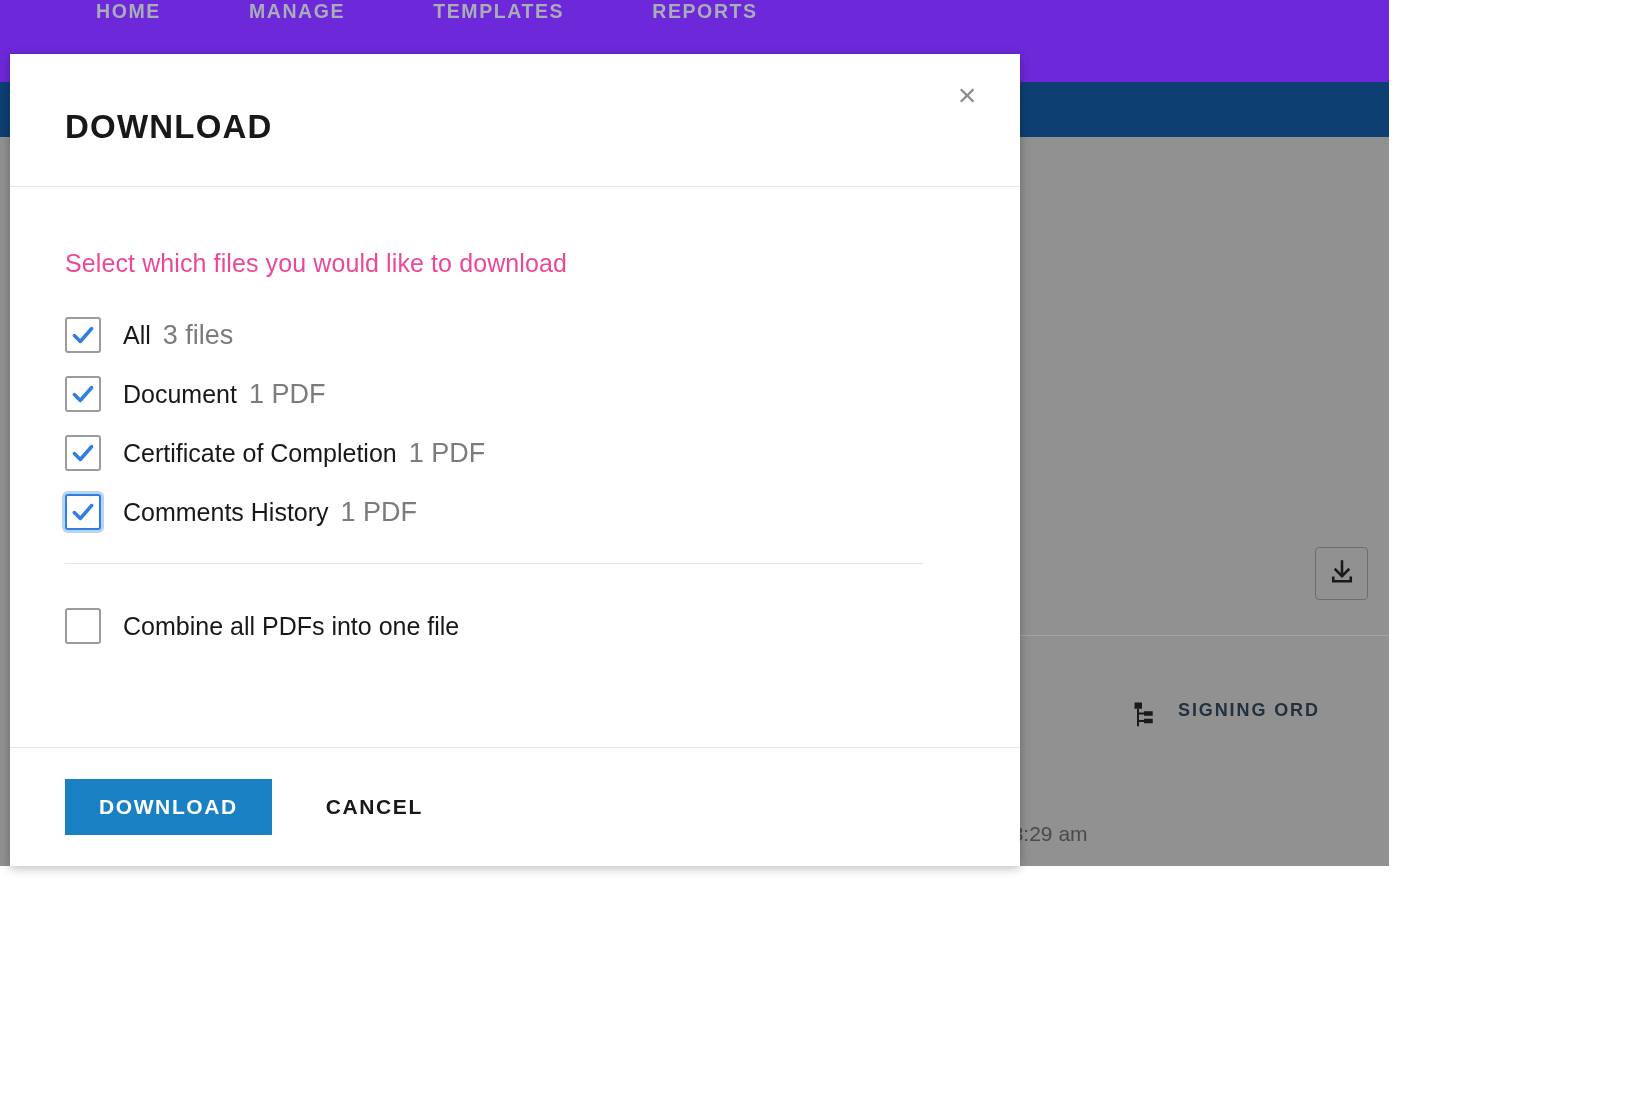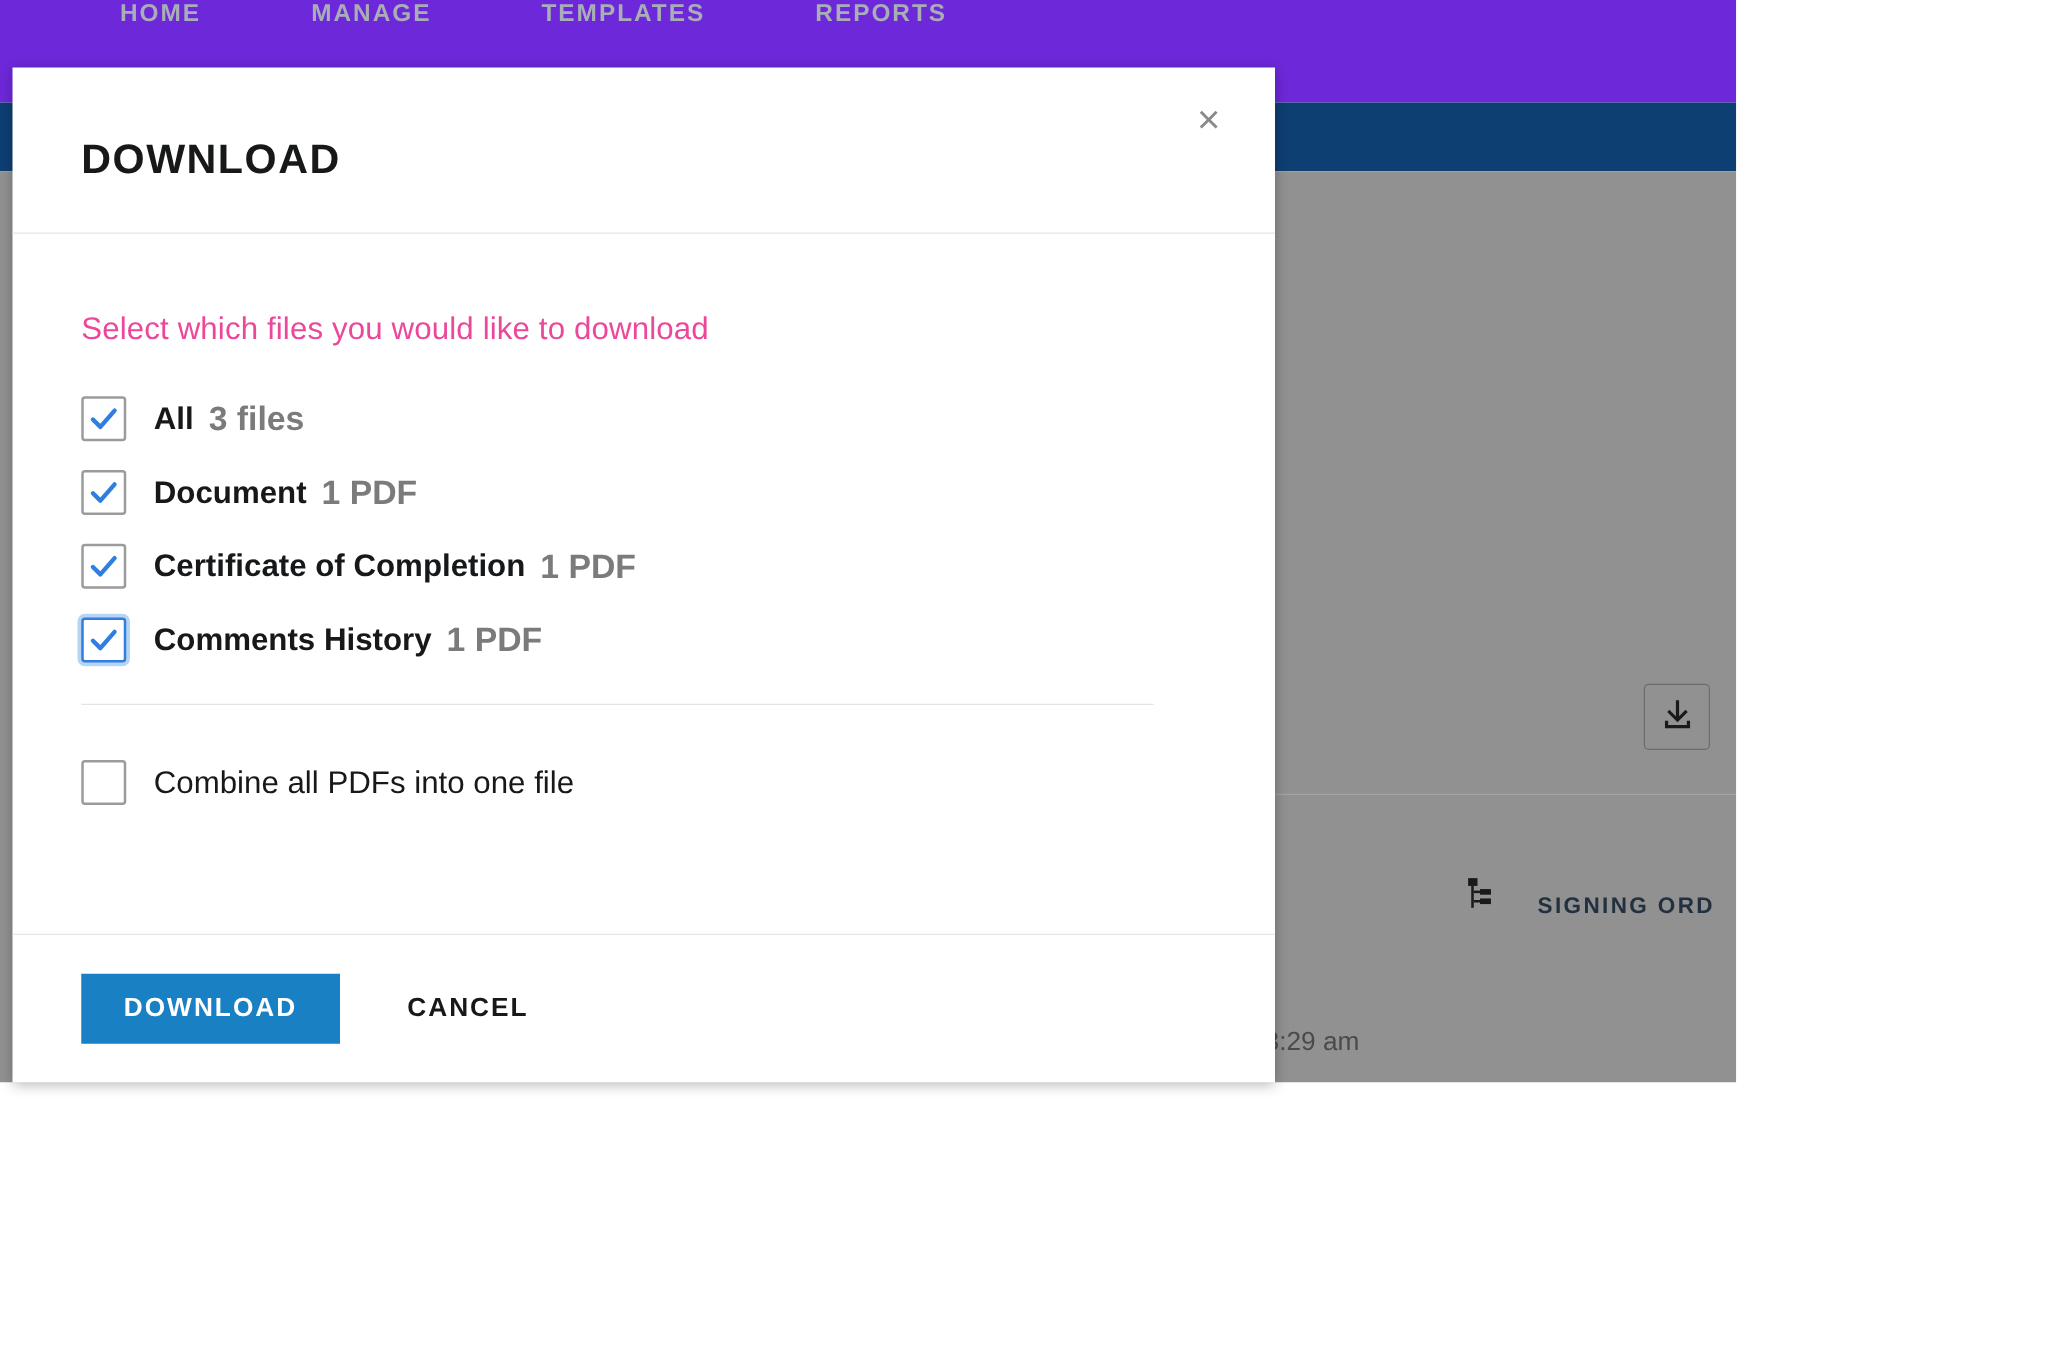--- a/index.html
+++ b/index.html
@@ -74,26 +74,25 @@
     border: 1px solid #6d6d6d;
     border-radius: 4px;
     background: transparent;
     display: flex;
     align-items: center;
     justify-content: center;
   }
 
   .signing-order-row {
     position: absolute;
-    left: 1172px;
+    left: 1132px;
     top: 563px;
     display: flex;
-    align-items: flex-end;
-    white-space: nowrap;
-    gap: 12px;
+    align-items: flex-start;
+    white-space: nowrap;
   }
   .signing-order-label {
     color: #22303f;
     font-size: 18px;
     font-weight: bold;
     letter-spacing: 1.9px;
     margin-left: 16px;
   }
 
   .timestamp-text {
@@ -178,21 +177,20 @@
 
   .body-prompt {
     font-size: 25px;
     color: #ec4899;
     padding-top: 62px;
     letter-spacing: 0.1px;
   }
 
   .checkbox-list {
     margin-top: 34px;
-    font-weight: bold;
   }
 
   .cb-row {
     display: flex;
     align-items: center;
     height: 46px;
     margin-bottom: 13px;
   }
 
   .cb-box {

